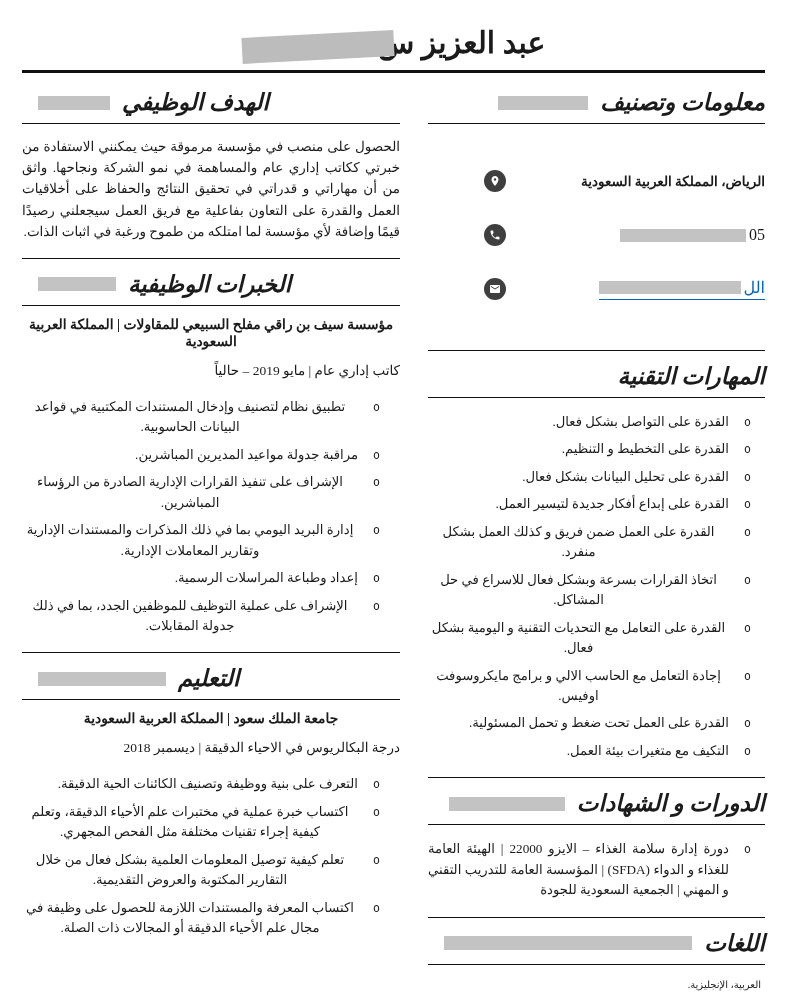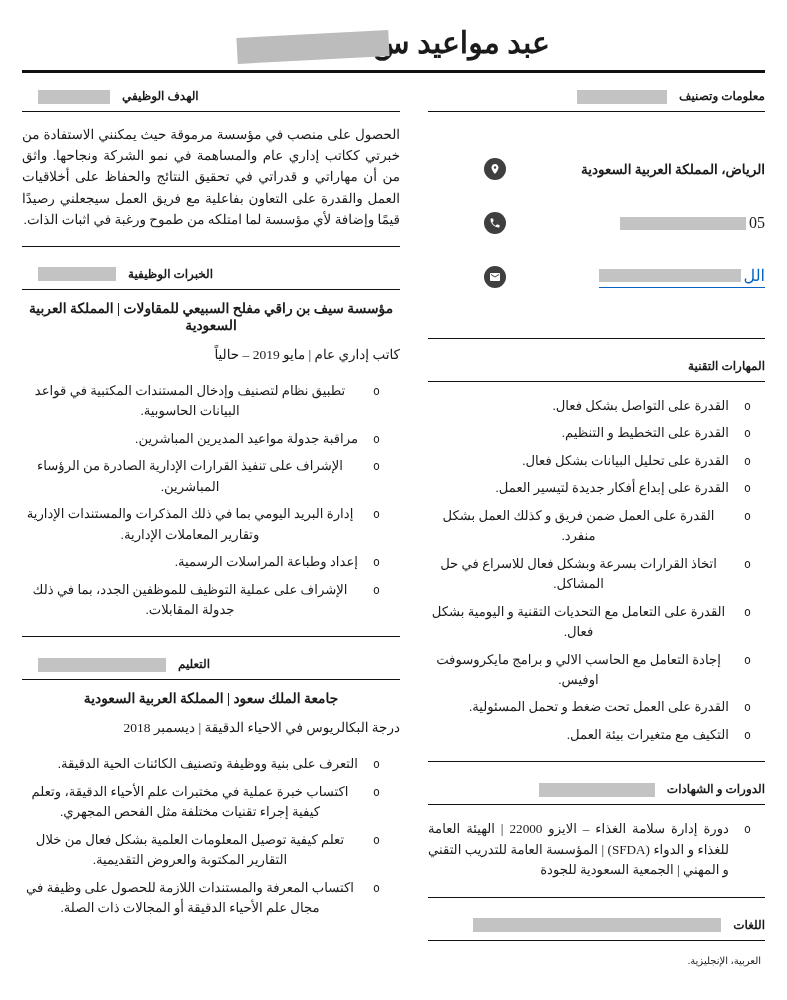--- a/index.html
+++ b/index.html
@@ -23,26 +23,26 @@
   .name-redaction{width:152px;height:26px;background:#bcbcbc;
     transform:rotate(-3deg);margin-right:-16px;margin-top:10px;flex:0 0 auto;}
 
   
   .columns{display:flex;gap:28px;margin-top:14px;align-items:flex-start;}
   .col-side{flex:0 0 337px;min-width:0;}
   .col-main{flex:1;min-width:0;}
 
   
   .section{padding-top:2px;}
-  .section + .section{margin-top:16px;border-top:1.5px solid var(--line);padding-top:20px;}
+  .section + .section{margin-top:16px;border-top:1.5px solid var(--line);padding-top:12px;}
   .sec-head{display:flex;direction:ltr;align-items:center;gap:12px;
     border-bottom:1.5px solid var(--line);padding-bottom:7px;margin-bottom:10px;}
   .sec-head.flush-right{justify-content:flex-end;}
   .sec-head.flush-left{justify-content:flex-start;padding-left:16px;}
-  .sec-title{font-size:12px;font-weight:700;white-space:nowrap;}
+  .sec-title{font-size:23px;font-weight:700;white-space:nowrap;font-style:italic;}
   .redaction{background:var(--redaction);height:14px;display:inline-block;flex:0 0 auto;}
 
   
   .contact-list{padding:4px 0 2px;}
   .contact-row{display:flex;direction:ltr;align-items:center;margin:32px 0;}
   .contact-icon{flex:0 0 22px;width:22px;height:22px;border-radius:50%;
     background:#3f3f3f;display:flex;align-items:center;justify-content:center;
     margin-left:56px;margin-right:14px;}
   .contact-icon svg{width:12px;height:12px;fill:#ffffff;}
   .contact-text{flex:1;direction:rtl;text-align:right;font-size:13.5px;font-weight:700;}
@@ -67,21 +67,21 @@
     font-size:11.5px;line-height:1.75;}
   .blist .txt{text-align:center;min-width:0;}
   .blist.justified .txt{text-align:justify;}
 </style>
 </head>
 <body>
 
 <div class="page">
 
   <div class="name-row">
-    <div class="name">عبد مواعيد س</div>
+    <div class="name">عبد العزيز س</div>
     <div class="name-redaction"></div>
   </div>
 
   <div class="columns">
 
     <div class="col-side">
 
       <div class="section">
         <div class="sec-head flush-right">
           <span class="redaction" style="width:90px"></span>

